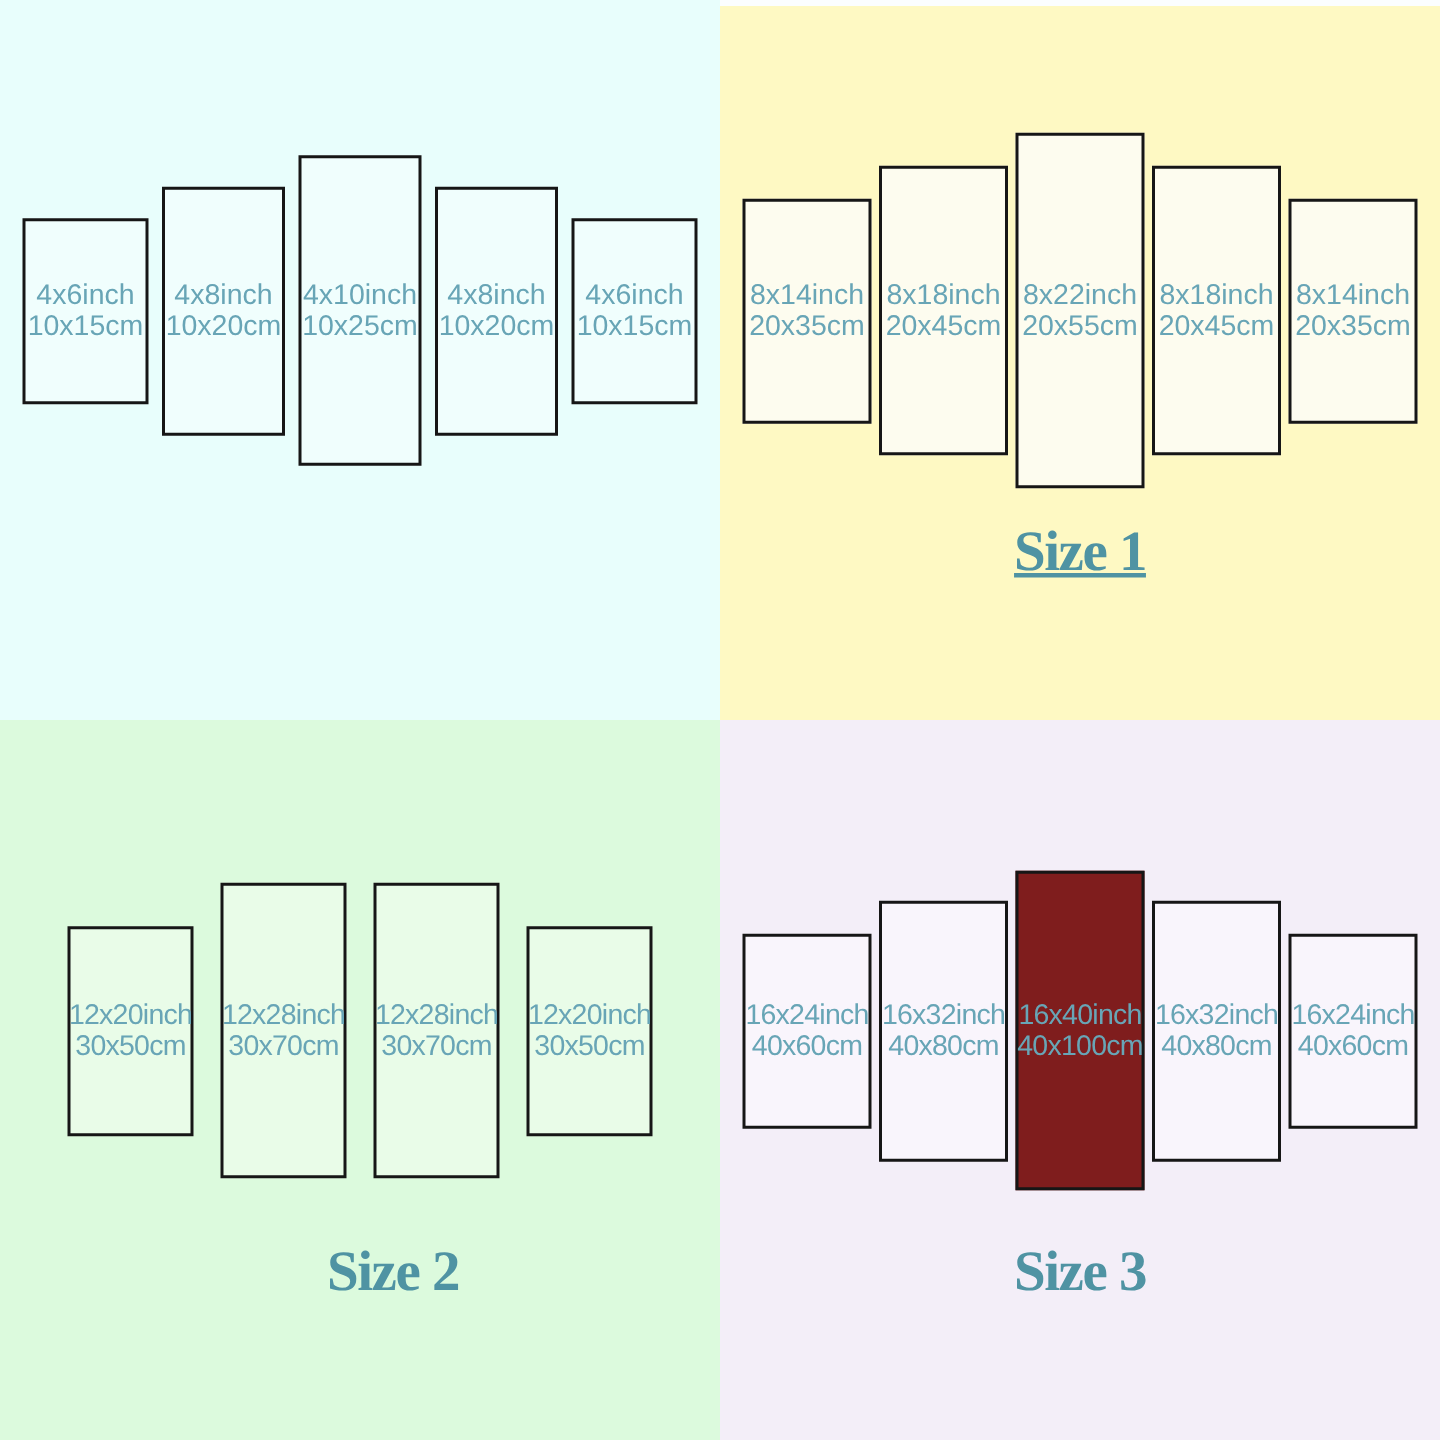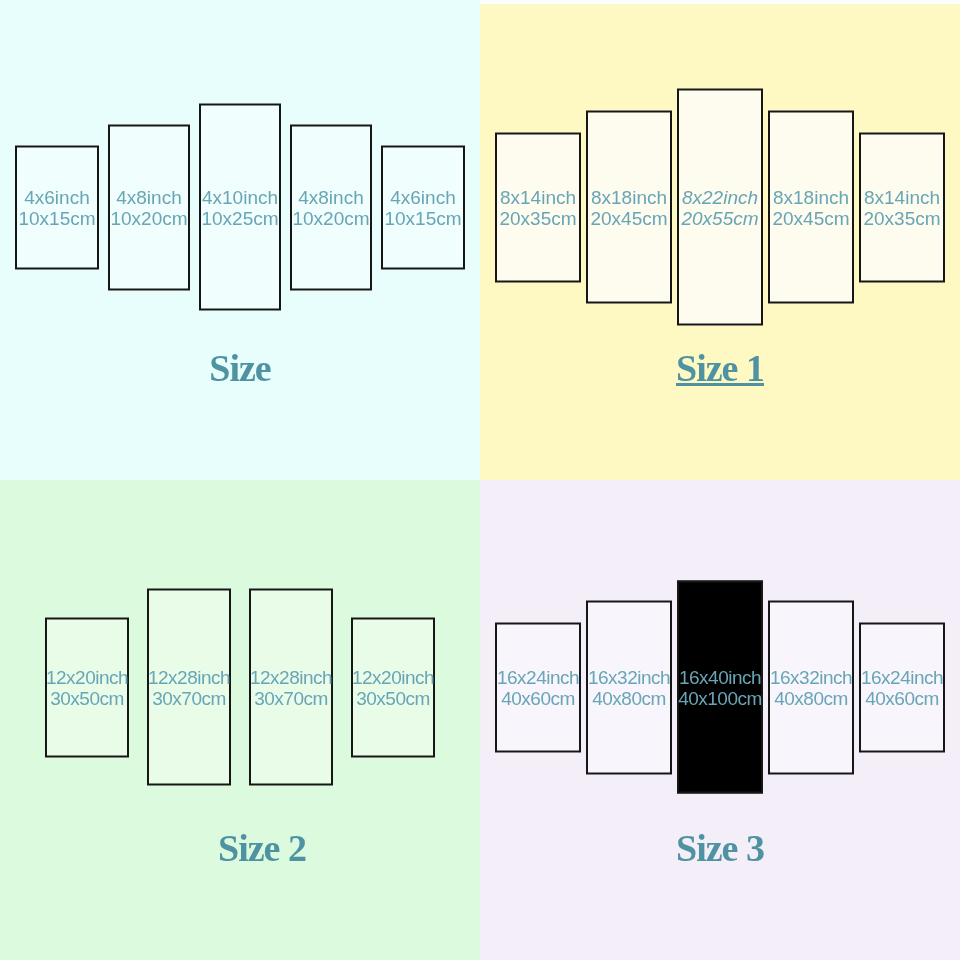--- a/index.html
+++ b/index.html
@@ -96,39 +96,38 @@
             <div>10x20cm</div>
           </div>
         </div>
         <div class="panel" style="width: 84px; height: 124px; background: rgb(240, 254, 253); border-color: rgb(22, 22, 22);">
           <div class="panel-label" style="color: rgb(104, 165, 182);">
             <div>4x6inch</div>
             <div>10x15cm</div>
           </div>
         </div>
       </div>
-    <h2 class="title" style="color: rgb(79, 147, 163);">Size</h2>
   </section>
 
   <section class="quadrant q1" style="background: #fef9c3;">
     <div class="panel-row">
         <div class="panel" style="width: 86px; height: 150px; background: rgb(253, 252, 239); border-color: rgb(22, 22, 22);">
           <div class="panel-label" style="color: rgb(104, 165, 182);">
             <div>8x14inch</div>
             <div>20x35cm</div>
           </div>
         </div>
         <div class="panel" style="width: 86px; height: 193px; background: rgb(253, 252, 239); border-color: rgb(22, 22, 22);">
           <div class="panel-label" style="color: rgb(104, 165, 182);">
             <div>8x18inch</div>
             <div>20x45cm</div>
           </div>
         </div>
         <div class="panel" style="width: 86px; height: 237px; background: rgb(253, 252, 239); border-color: rgb(22, 22, 22);">
-          <div class="panel-label" style="color: rgb(104, 165, 182); font-style: italic;">
+          <div class="panel-label" style="color: rgb(104, 165, 182);">
             <div>8x22inch</div>
             <div>20x55cm</div>
           </div>
         </div>
         <div class="panel" style="width: 86px; height: 193px; background: rgb(253, 252, 239); border-color: rgb(22, 22, 22);">
           <div class="panel-label" style="color: rgb(104, 165, 182);">
             <div>8x18inch</div>
             <div>20x45cm</div>
           </div>
         </div>
@@ -180,21 +179,21 @@
             <div>16x24inch</div>
             <div>40x60cm</div>
           </div>
         </div>
         <div class="panel" style="width: 86px; height: 174px; background: rgb(249, 245, 252); border-color: rgb(22, 22, 22);">
           <div class="panel-label" style="color: rgb(104, 165, 182);">
             <div>16x32inch</div>
             <div>40x80cm</div>
           </div>
         </div>
-        <div class="panel" style="width: 86px; height: 213px; background: #000000; border-color: rgb(22, 22, 22);">
+        <div class="panel" style="width: 86px; height: 213px; background: #7f1d1d; border-color: rgb(22, 22, 22);">
           <div class="panel-label" style="color: rgb(104, 165, 182);">
             <div>16x40inch</div>
             <div>40x100cm</div>
           </div>
         </div>
         <div class="panel" style="width: 86px; height: 174px; background: rgb(249, 245, 252); border-color: rgb(22, 22, 22);">
           <div class="panel-label" style="color: rgb(104, 165, 182);">
             <div>16x32inch</div>
             <div>40x80cm</div>
           </div>

